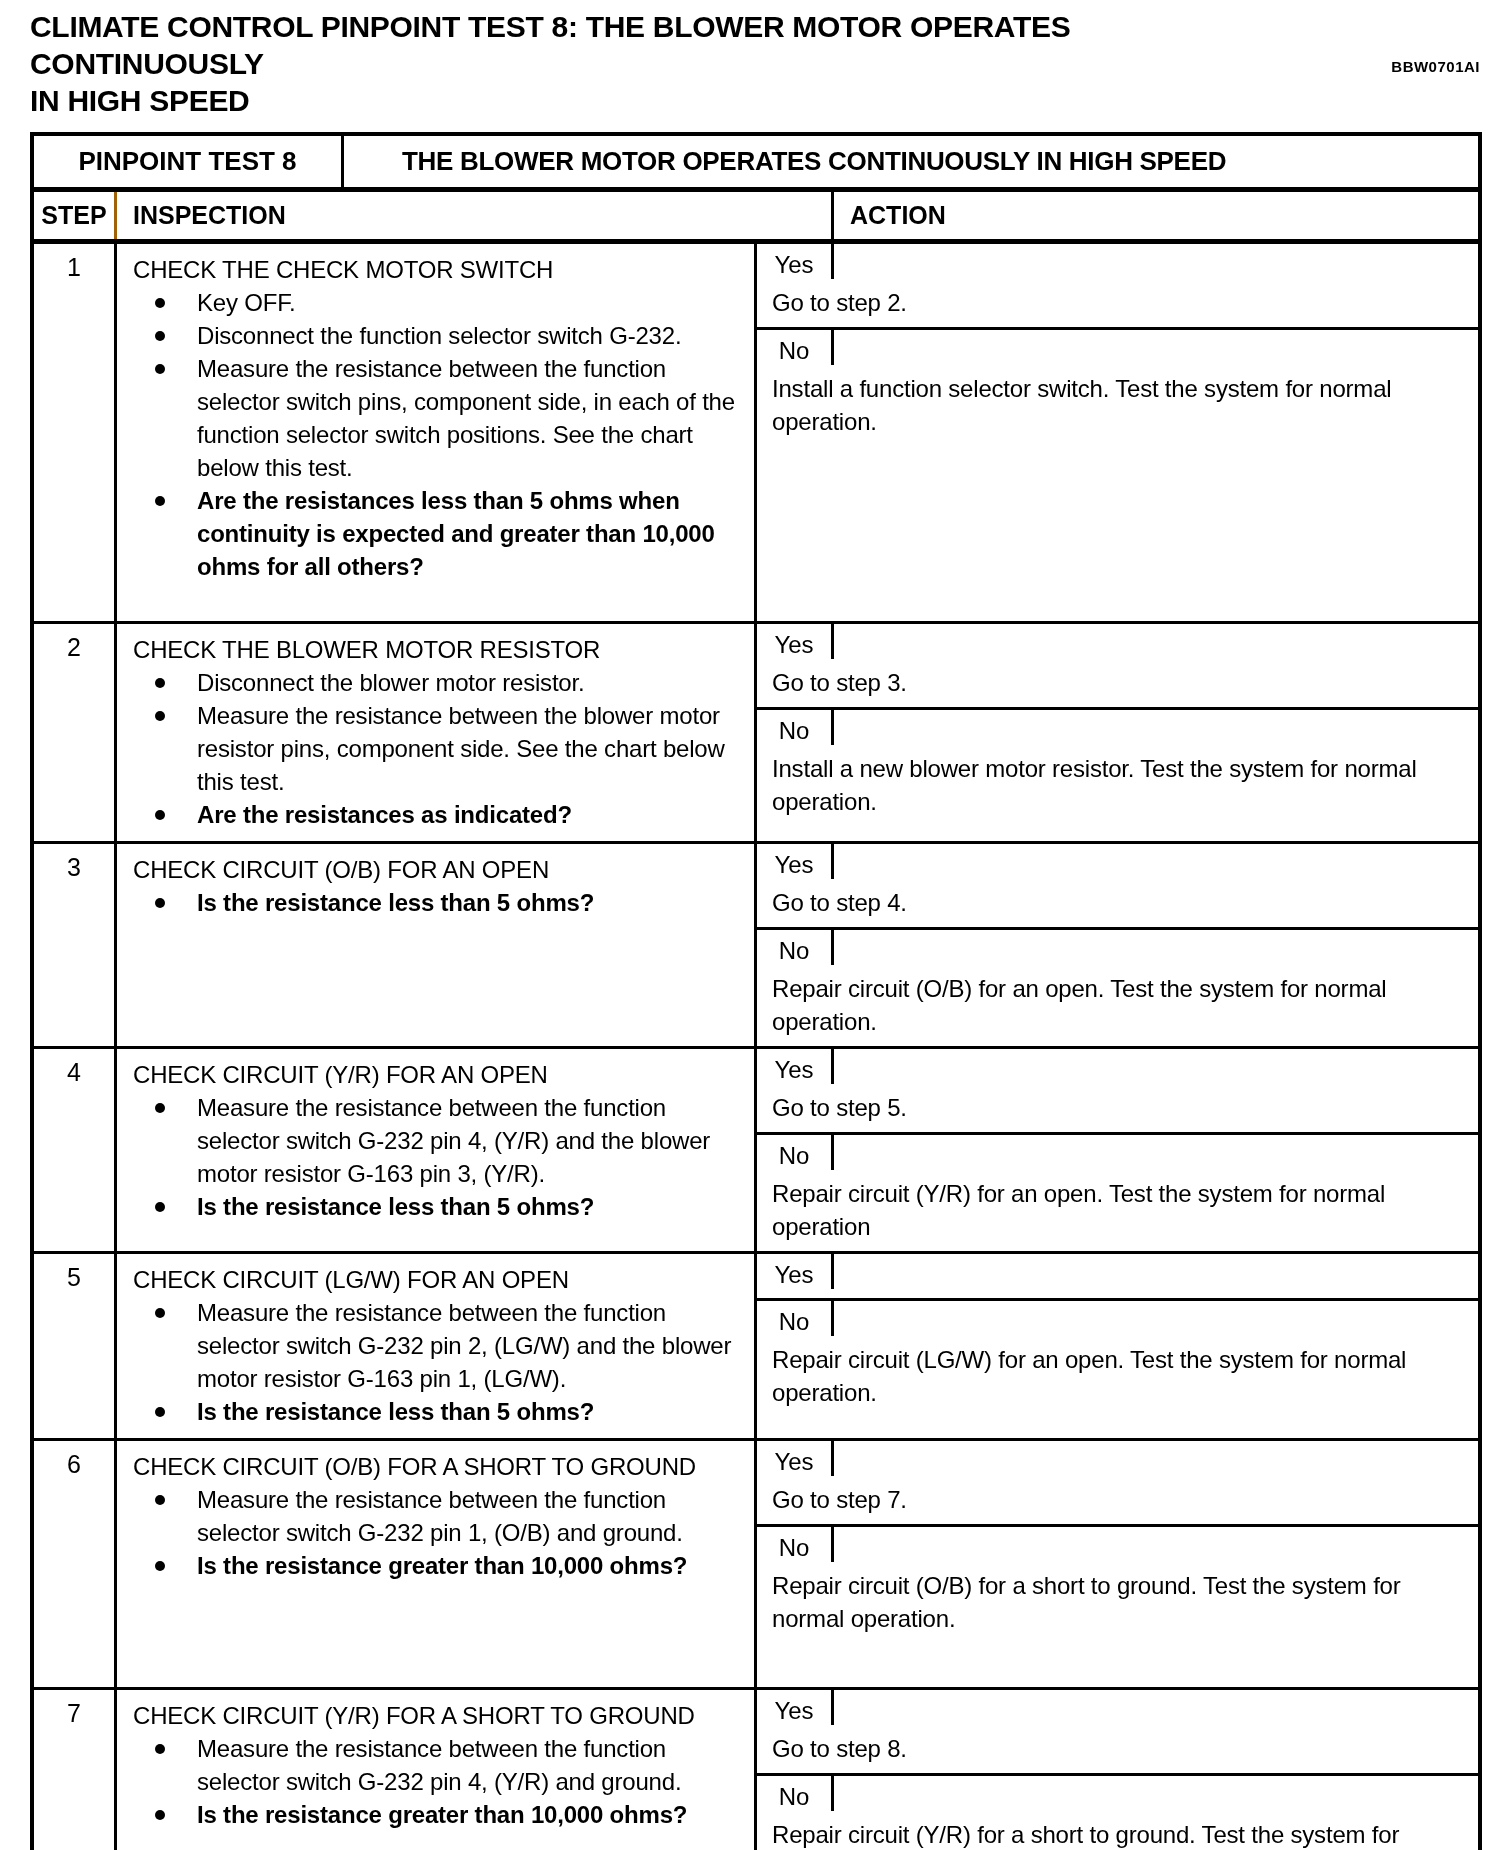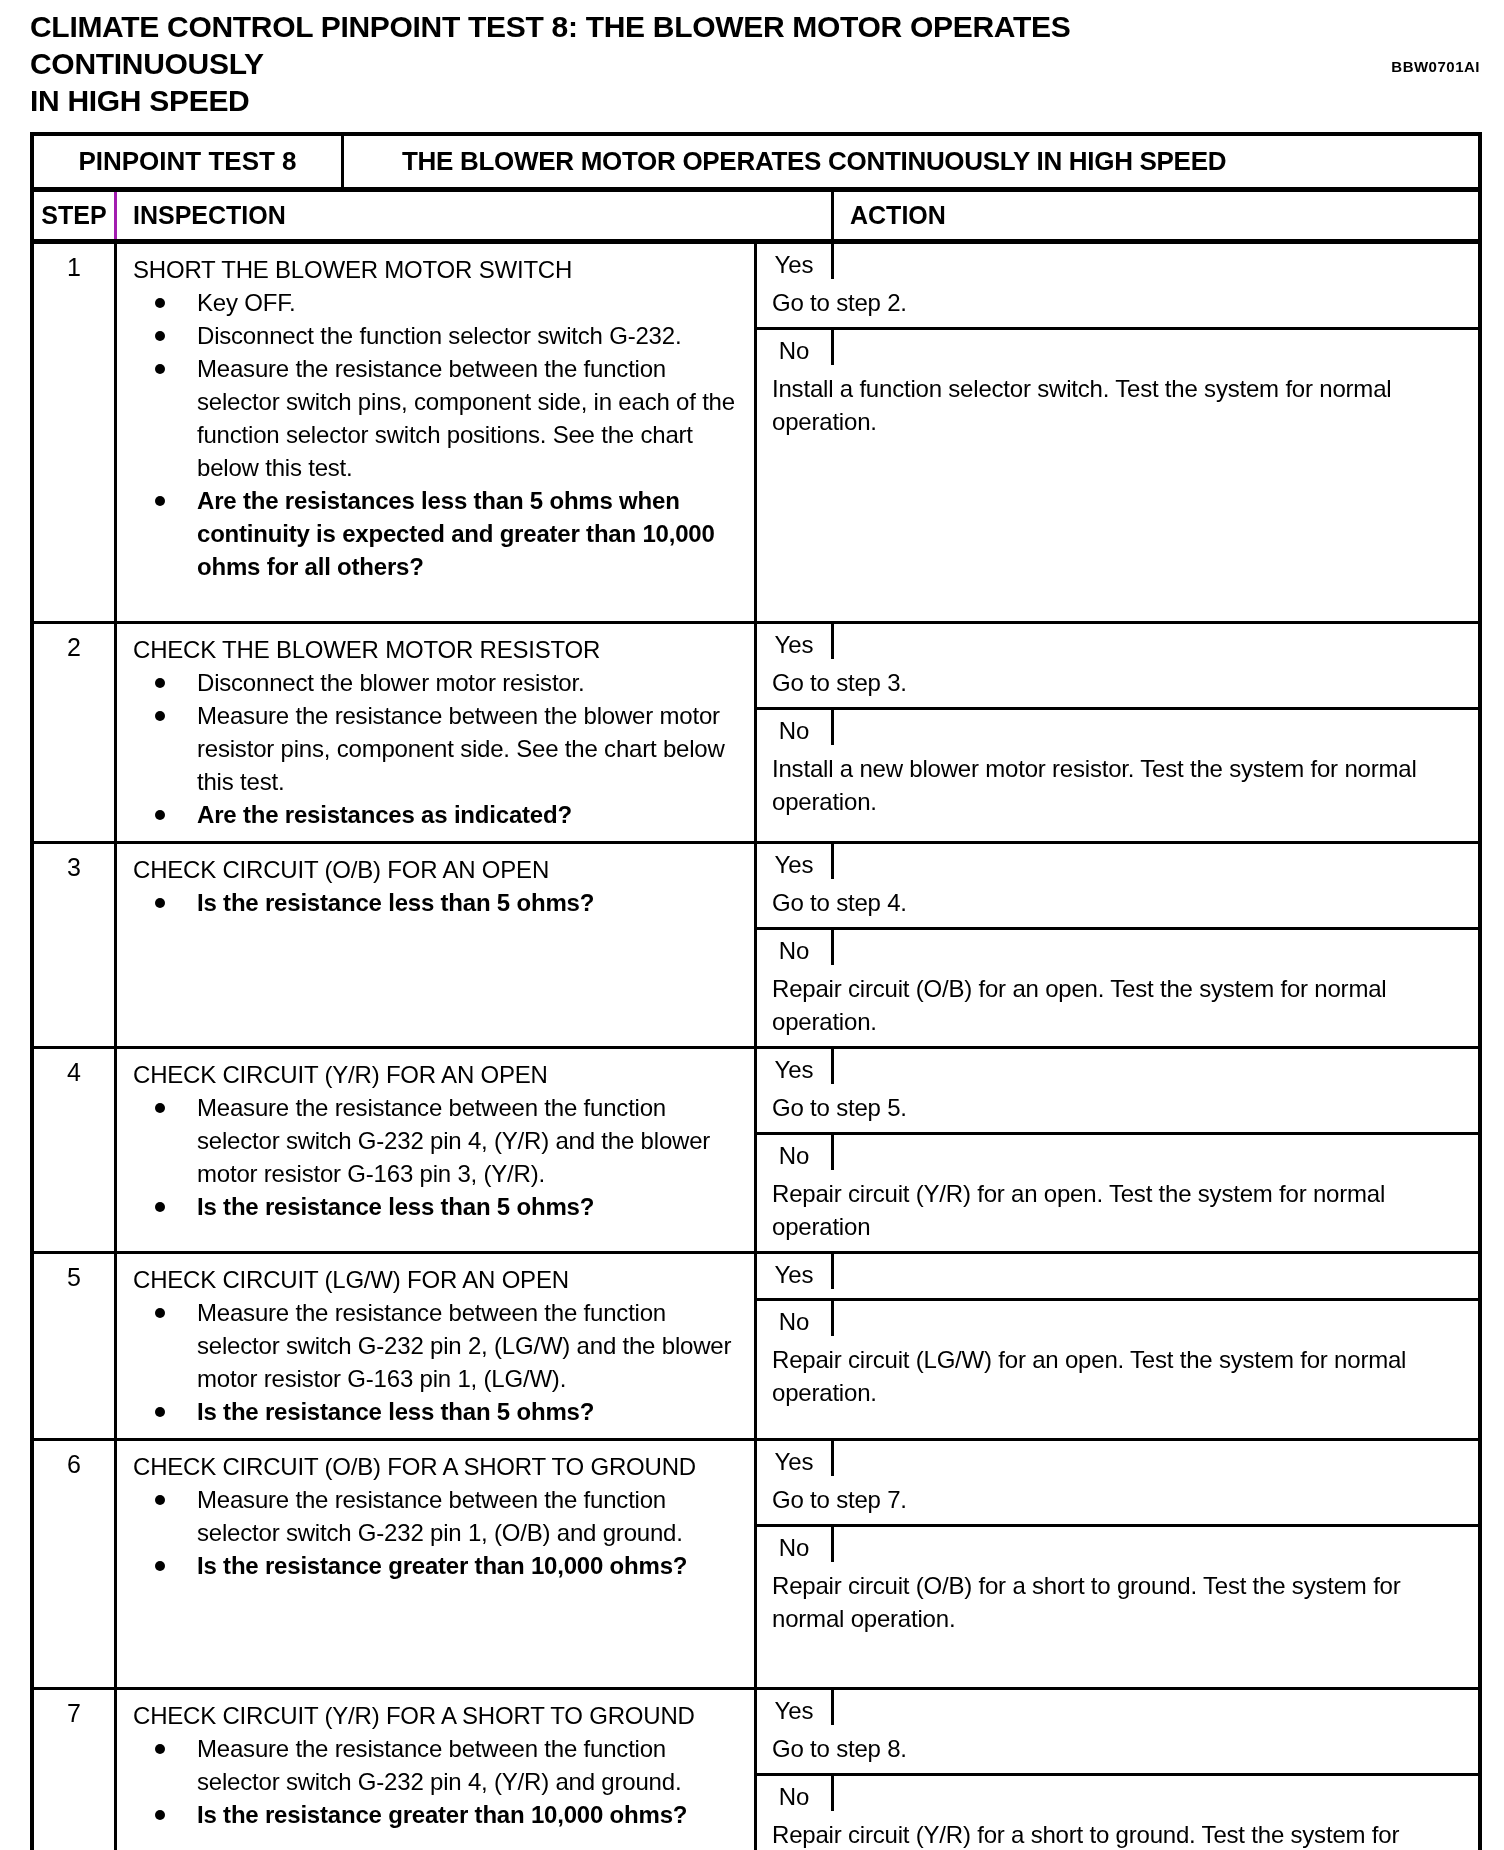--- a/index.html
+++ b/index.html
@@ -34,21 +34,21 @@
     display: flex; align-items: center; justify-content: center;
     font-weight: bold; font-size: 26px;
   }
   .cell-test-title {
     flex: 1; display: flex; align-items: center;
     padding-left: 14px; font-weight: bold; font-size: 26px; letter-spacing: -0.3px;
   }
 
   .hrow2 { display: flex; border-bottom: 5px solid #000; height: 52px; }
   .cell-step-h {
-    width: 83px; border-right: 3px solid #a21caf;
+    width: 83px; border-right: 3px solid #a16207;
     display: flex; align-items: center; justify-content: center;
     font-weight: bold; font-size: 25px;
   }
   .cell-insp-h {
     width: 717px; border-right: 3px solid #000;
     display: flex; align-items: center; padding-left: 16px;
     font-weight: bold; font-size: 25px;
   }
   .cell-action-h {
     flex: 1; display: flex; align-items: center; padding-left: 16px;
@@ -116,21 +116,21 @@
     <div class="hrow2">
       <div class="cell-step-h">STEP</div>
       <div class="cell-insp-h">INSPECTION</div>
       <div class="cell-action-h">ACTION</div>
     </div>
 
     <div id="steps-container">
   <div class="step-row">
     <div class="step-num">1</div>
     <div class="inspection">
-      <div class="insp-title">SHORT THE BLOWER MOTOR SWITCH</div>
+      <div class="insp-title">CHECK THE CHECK MOTOR SWITCH</div>
       <ul class="bullets">
               <li>Key OFF.</li>
               <li>Disconnect the function selector switch G-232.</li>
               <li>Measure the resistance between the function selector switch pins, component side, in each of the function selector switch positions. See the chart below this test.</li>
               <li class="bold">Are the resistances less than 5 ohms when continuity is expected and greater than 10,000 ohms for all others?</li>
             </ul>
     </div>
     <div class="action-col">
       <div class="action-sub yes-sub">
         <div class="yn-cell">Yes</div>

